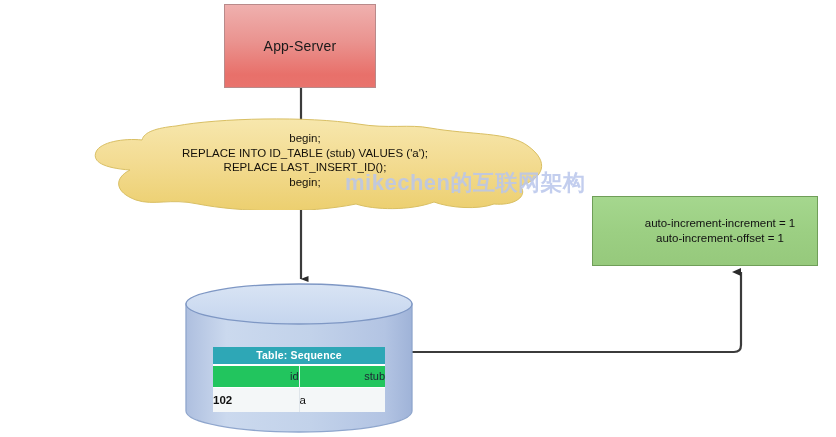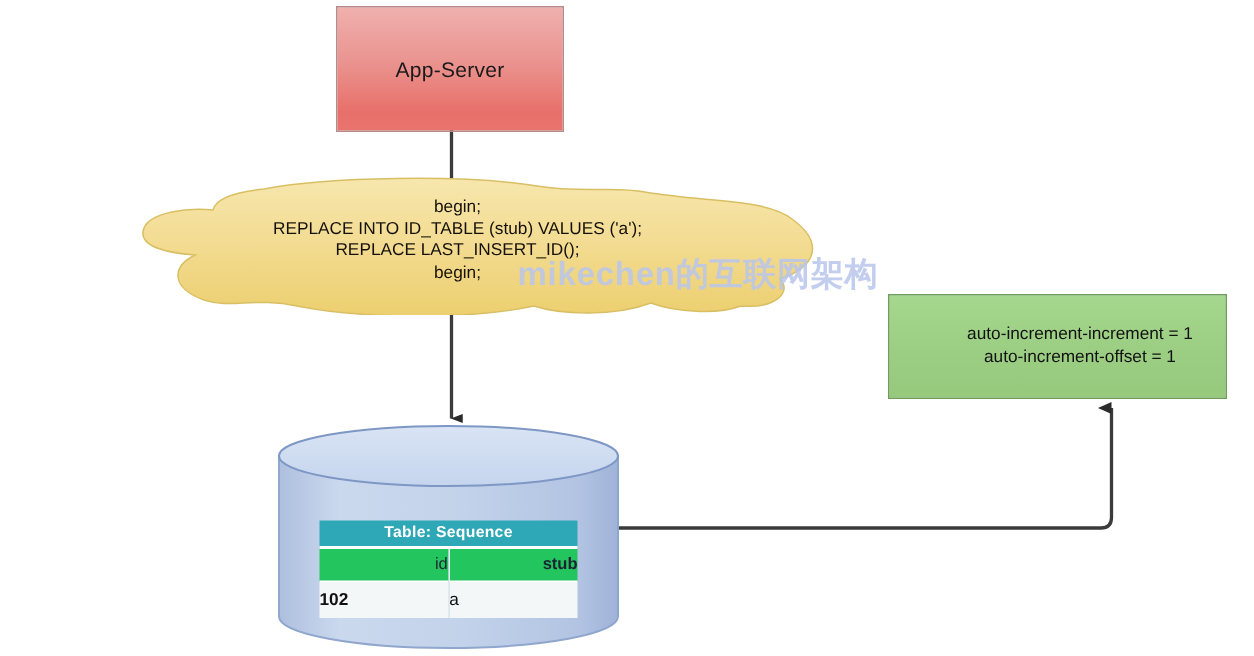--- a/index.html
+++ b/index.html
@@ -133,21 +133,21 @@
   .tbl-colhead {
     background: #22c55e;
     color: #1c2433;
     font-size: 11px;
     text-align: right;
     height: 21px;
     line-height: 21px;
     border-right: 1px solid #e9eef6;
     border-top: 2px solid #ffffff;
   }
-  .tbl-colhead.last { border-right: none; font-weight: bold; }
+  .tbl-colhead.last { border-right: none; }
   .tbl-cell {
     background: #f4f7f8;
     color: #111;
     font-size: 11.5px;
     font-weight: bold;
     text-align: left;
     height: 24px;
     line-height: 24px;
     border-right: 1px solid #dfe5ea;
     border-top: 1px solid #ffffff;

